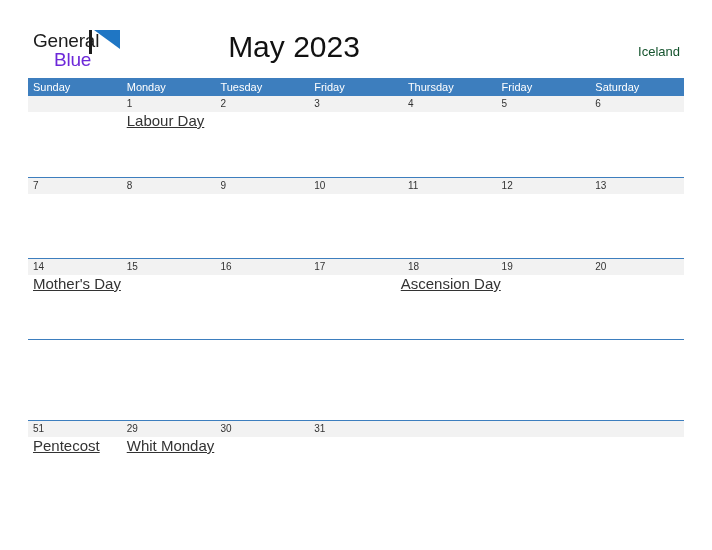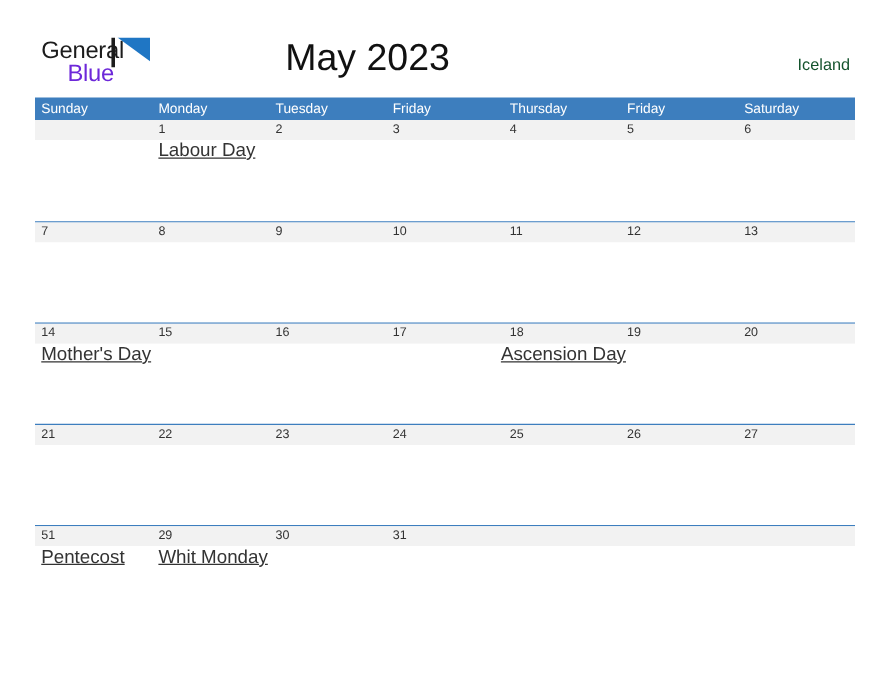--- a/index.html
+++ b/index.html
@@ -270,29 +270,20 @@
         <div class="event-cell">
             <div class="event-text"></div>
           </div>
         <div class="event-cell">
             <div class="event-text"></div>
           </div>
       </div>
     </div>
 
     <div class="week-row">
-      <div class="date-strip">
-        <div class="date-cell">21</div>
-        <div class="date-cell">22</div>
-        <div class="date-cell">23</div>
-        <div class="date-cell">24</div>
-        <div class="date-cell">25</div>
-        <div class="date-cell">26</div>
-        <div class="date-cell">27</div>
-      </div>
       <div class="event-strip">
         <div class="event-cell">
             <div class="event-text"></div>
           </div>
         <div class="event-cell">
             <div class="event-text"></div>
           </div>
         <div class="event-cell">
             <div class="event-text"></div>
           </div>

